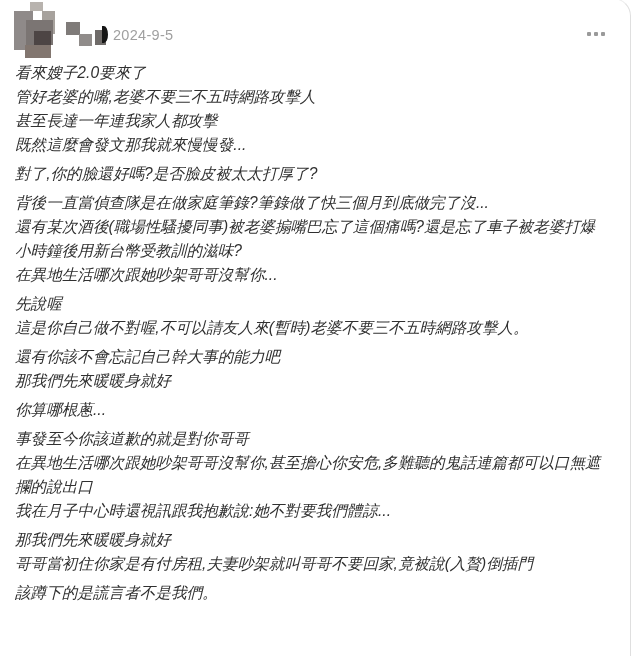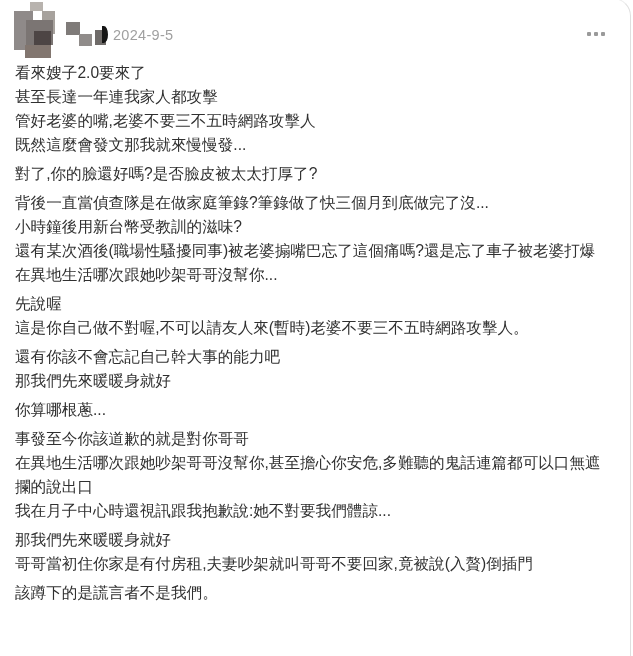--- a/index.html
+++ b/index.html
@@ -17,21 +17,21 @@
   .date { position:absolute; left:113px; top:27px; font-size:14.5px; color:#a0a0a0;
     text-decoration:none; letter-spacing:0.3px; cursor:pointer; }
   .more { position:absolute; right:26px; top:28px; display:flex; gap:3px; align-items:center;
     height:12px; padding:2px; cursor:pointer; }
   .more i { display:block; width:4px; height:4px; background:#9a9a9a; border-radius:1px; }
 
   
   .body-text { padding:3px 15px 0 15px; color:#303030; font-size:15.6px; }
   .para { margin-bottom:5px; }
   .para:last-child { margin-bottom:0; }
-  .line { height:24px; line-height:24px; white-space:nowrap; }
+  .line { height:24px; line-height:24px; white-space:nowrap;font-style:italic; }
 
   
   .edge { position:absolute; top:-2px; right:2px; width:18px; height:680px;
     border-top:1px solid #ececec; border-right:1px solid #dfdfdf;
     border-top-right-radius:22px; pointer-events:none; }
 </style>
 </head>
 <body>
 
 <div class="post">
@@ -57,31 +57,31 @@
           <i></i>
           <i></i>
           <i></i>
         </span>
     </div>
   </div>
 
   <div class="body-text" id="post-text">
       <div class="para">
         <div class="line">看來嫂子2.0要來了</div>
+        <div class="line">管好老婆的嘴,老婆不要三不五時網路攻擊人</div>
         <div class="line">甚至長達一年連我家人都攻擊</div>
-        <div class="line">管好老婆的嘴,老婆不要三不五時網路攻擊人</div>
         <div class="line">既然這麼會發文那我就來慢慢發...</div>
       </div>
       <div class="para">
         <div class="line">對了,你的臉還好嗎?是否臉皮被太太打厚了?</div>
       </div>
       <div class="para">
         <div class="line">背後一直當偵查隊是在做家庭筆錄?筆錄做了快三個月到底做完了沒...</div>
+        <div class="line">還有某次酒後(職場性騷擾同事)被老婆搧嘴巴忘了這個痛嗎?還是忘了車子被老婆打爆</div>
         <div class="line">小時鐘後用新台幣受教訓的滋味?</div>
-        <div class="line">還有某次酒後(職場性騷擾同事)被老婆搧嘴巴忘了這個痛嗎?還是忘了車子被老婆打爆</div>
         <div class="line">在異地生活哪次跟她吵架哥哥沒幫你...</div>
       </div>
       <div class="para">
         <div class="line">先說喔</div>
         <div class="line">這是你自己做不對喔,不可以請友人來(暫時)老婆不要三不五時網路攻擊人。</div>
       </div>
       <div class="para">
         <div class="line">還有你該不會忘記自己幹大事的能力吧</div>
         <div class="line">那我們先來暖暖身就好</div>
       </div>

